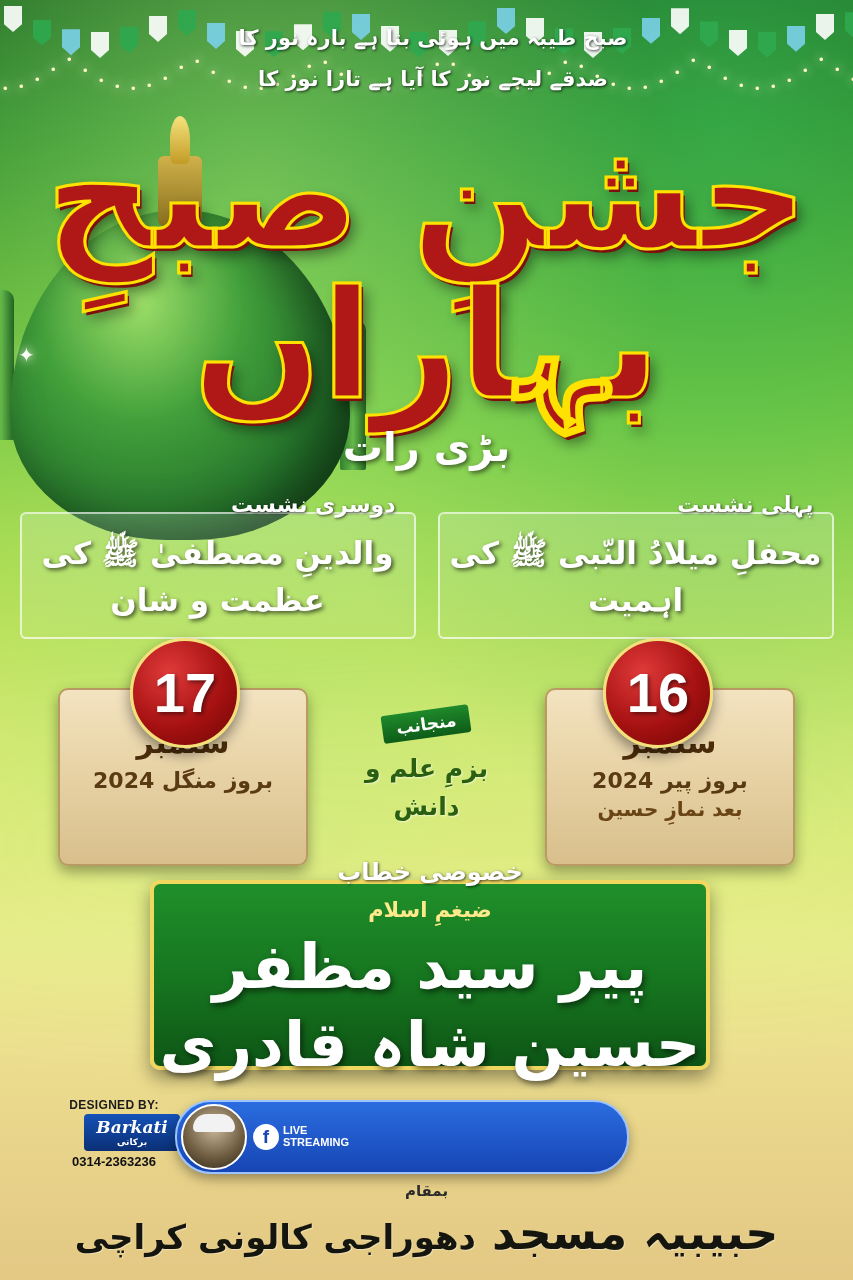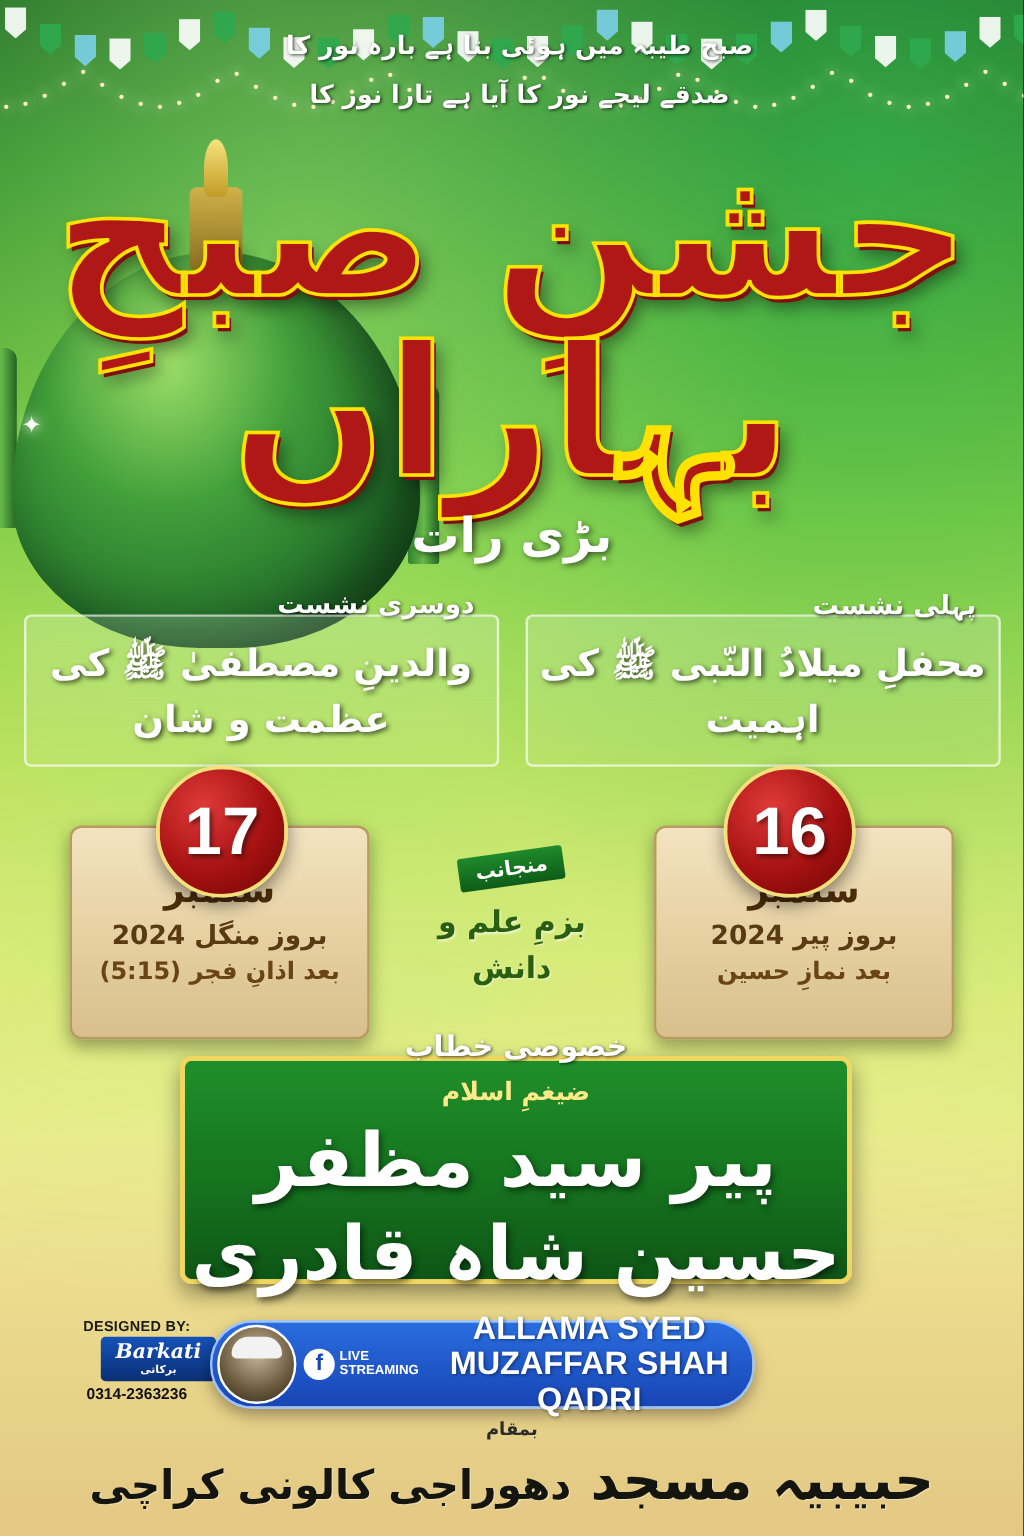--- a/index.html
+++ b/index.html
@@ -591,21 +591,20 @@
     <div class="scroll right">
       <div class="scroll-line1">ستمبر</div>
       <div class="scroll-line2">بروز پیر 2024</div>
       <div class="scroll-line3">بعد نمازِ حسین</div>
     </div>
     <div class="daybadge right">16</div>
 
     <div class="scroll left">
       <div class="scroll-line1">ستمبر</div>
       <div class="scroll-line2">بروز منگل 2024</div>
-      <div class="scroll-line3">بعد اذانِ فجر (5:15)</div>
     </div>
     <div class="daybadge left">17</div>
 
     <div class="mid-note">
       <div class="mid-flag">منجانب</div>
       <div class="mid-text">بزمِ علم و دانش</div>
     </div>
   </div>
 
   <div class="speaker-box">
@@ -627,24 +626,20 @@
     <div class="live-avatar">
       <div class="turban"></div>
     </div>
     <div class="fb-chip">
       <div class="fb-circle">f</div>
       <div class="fb-live">
         <div>LIVE</div>
         <div>STREAMING</div>
       </div>
     </div>
-    <div class="live-name">
-      <div>ALLAMA SYED</div>
-      <div>MUZAFFAR SHAH QADRI</div>
-    </div>
   </div>
 
   <div class="venue">
     <div class="venue-logo">بمقام</div>
     <div class="venue-line">
       <span>حبیبیہ مسجد</span>
       <span class="small">دھوراجی کالونی کراچی</span>
     </div>
   </div>
 

